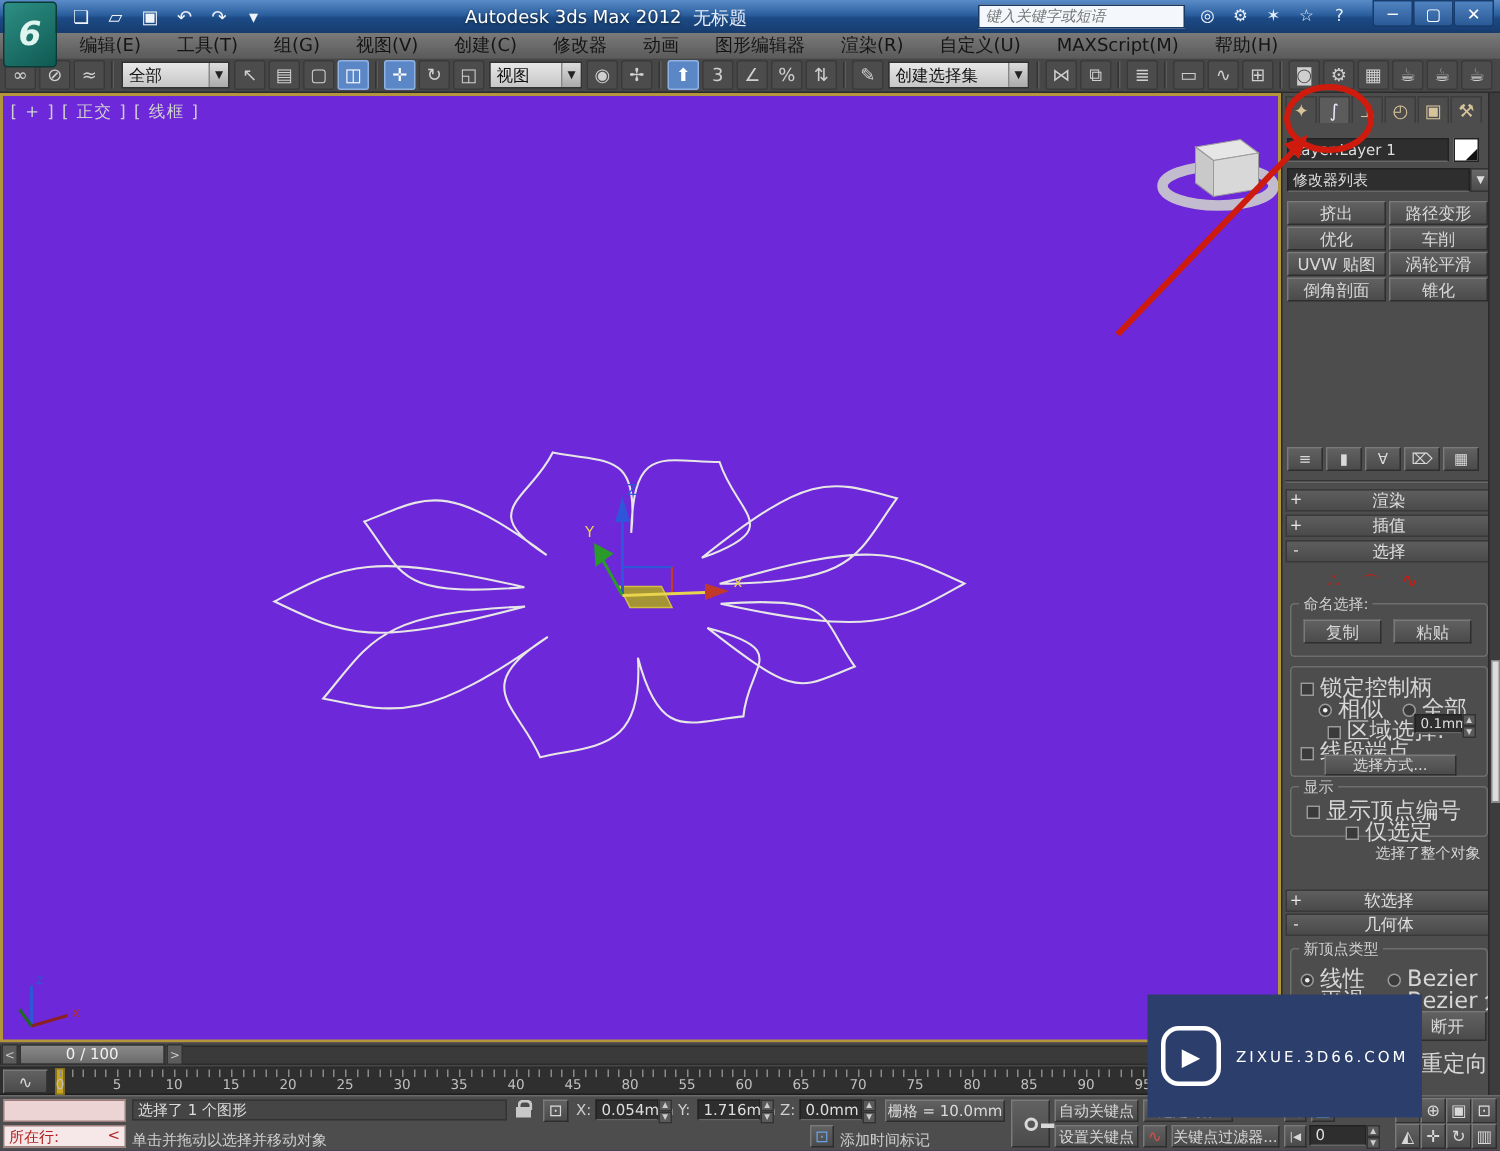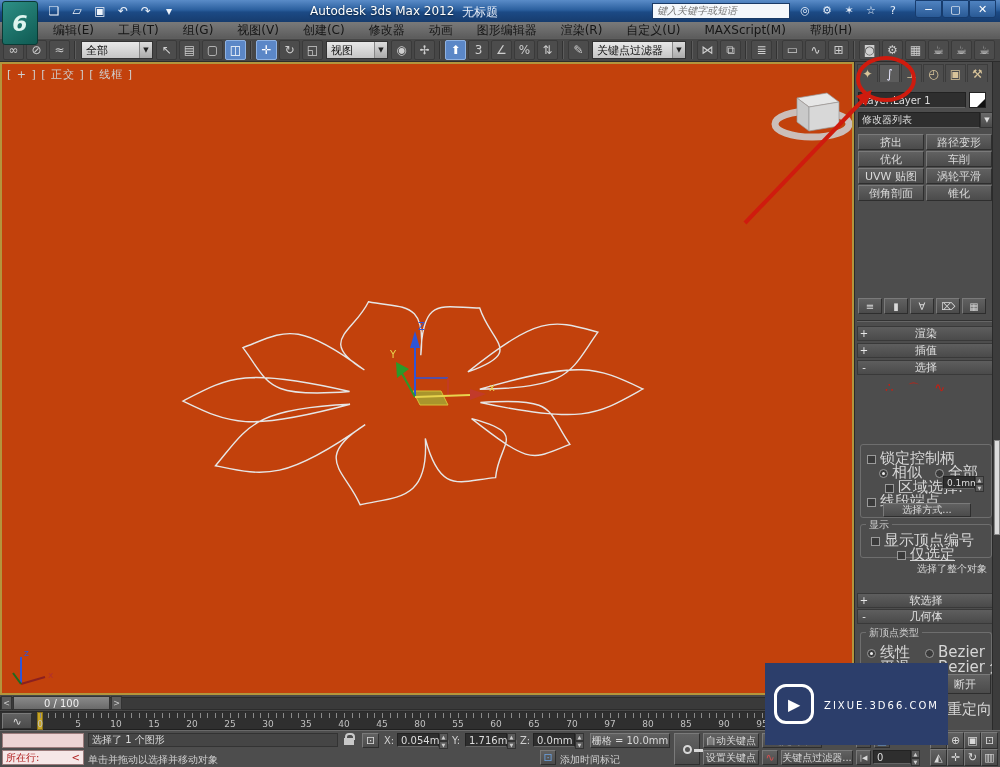--- a/index.html
+++ b/index.html
@@ -11,21 +11,21 @@
     background:linear-gradient(#5a8cc8,#2b5f9e 45%,#1c4a85 55%,#173c6e);display:flex;align-items:center;}
   .applogo{position:absolute;left:2px;top:1px;width:36px;height:44px;z-index:30;
     background:linear-gradient(145deg,#2d8f85,#0f5a52);border:1px solid #0a3a34;border-radius:3px;
     color:#dff5ef;font-size:22px;font-weight:bold;display:flex;align-items:center;justify-content:center;font-style:italic;}
   .qaccess{position:absolute;left:44px;top:2px;display:flex;gap:3px;}
   .qbtn{width:20px;height:17px;display:flex;align-items:center;justify-content:center;color:#eef3fa;font-size:12px;
     border-radius:2px;}
   .title-text{position:absolute;left:310px;top:4px;color:#fff;font-size:12px;text-shadow:0 1px 2px #123;}
   .title-untitled{position:absolute;left:462px;top:4px;color:#e8eef8;font-size:12px;}
   .tsearch{position:absolute;left:652px;top:3px;width:138px;height:16px;border:1px solid #1a3a66;
-    background:#f4f7fb;font-size:10px;font-style:italic;color:#777;padding:0 4px;font-family:Liberation Mono, monospace;}
+    background:#f4f7fb;font-size:10px;font-style:italic;color:#777;padding:0 4px;}
   .titleicons{position:absolute;left:796px;top:2px;display:flex;gap:4px;}
   .tico{width:18px;height:17px;display:flex;align-items:center;justify-content:center;color:#e9f0fa;font-size:11px;}
   .winbtns{position:absolute;right:4px;top:0;display:flex;}
   .wbtn{width:27px;height:18px;display:flex;align-items:center;justify-content:center;color:#fff;font-size:11px;
     background:linear-gradient(#4f82c0,#2a5a96);border:1px solid #173c6e;border-radius:0 0 3px 3px;}
   
   .menubar{position:absolute;left:0;top:22px;width:1000px;height:16px;
     background:linear-gradient(#7a7a7a,#5c5c5c);display:flex;align-items:center;padding-left:42px;gap:2px;}
   .menu-item{padding:1px 11px;color:#151515;font-size:12px;}
   
@@ -34,21 +34,21 @@
   .tbtn{width:21px;height:20px;margin:0 1px;display:flex;align-items:center;justify-content:center;
     color:#cfcfcf;font-size:12px;background:#4c4c4c;border:1px solid #3a3a3a;border-radius:2px;}
   .tbtn.active{background:#5b87c7;border-color:#8fb2e2;color:#fff;}
   .tsep{width:2px;height:18px;margin:0 3px;border-left:1px solid #333;border-right:1px solid #5c5c5c;}
   .combo{height:18px;margin:0 2px;background:linear-gradient(#e8e8e8,#c6c6c6);border:1px solid #333;
     display:inline-flex;align-items:center;justify-content:space-between;color:#111;font-size:11px;padding-left:4px;}
   .combo-t{white-space:nowrap;overflow:hidden;}
   .combo-a{width:13px;height:100%;background:linear-gradient(#dcdcdc,#aaa);border-left:1px solid #888;
     font-size:7px;display:flex;align-items:center;justify-content:center;color:#222;}
   
-  .viewport{position:absolute;left:0;top:62px;width:854px;height:633px;background:#c2410c;
+  .viewport{position:absolute;left:0;top:62px;width:854px;height:633px;background:#6d28d9;
     border:2px solid #b3953c;}
   .vplabel{position:absolute;left:5px;top:3px;color:#d0d0d0;font-size:11px;letter-spacing:1px;}
   
   .cmdpanel{position:absolute;left:854px;top:62px;width:146px;height:671px;background:#4d4d4d;
     border-left:1px solid #2a2a2a;}
   .tabs{position:absolute;left:2px;top:2px;display:flex;gap:1px;}
   .tabbtn{width:21px;height:18px;display:flex;align-items:center;justify-content:center;color:#d8c49a;
     font-size:12px;background:#4d4d4d;border:1px solid #3c3c3c;border-bottom:none;}
   .tabbtn.active{background:#5c5c5c;color:#e8e8ff;}
   .field{background:#2e2e2e;border:1px solid #222;border-bottom-color:#666;color:#ddd;font-size:10px;
@@ -178,21 +178,21 @@
     <span class="tbtn">✢</span>
     <span class="tsep"></span>
     <span class="tbtn active">⬆</span>
     <span class="tbtn">3</span>
     <span class="tbtn">∠</span>
     <span class="tbtn">%</span>
     <span class="tbtn">⇅</span>
     <span class="tsep"></span>
     <span class="tbtn">✎</span>
     <span class="combo" style="width: 94px;">
-      <span class="combo-t">关键点过滤器</span>
+      <span class="combo-t">创建选择集</span>
       <span class="combo-a">▼</span>
     </span>
     <span class="tsep"></span>
     <span class="tbtn">⋈</span>
     <span class="tbtn">⧉</span>
     <span class="tsep"></span>
     <span class="tbtn">≣</span>
     <span class="tsep"></span>
     <span class="tbtn">▭</span>
     <span class="tbtn">∿</span>
@@ -281,37 +281,42 @@
   </div>
   <div class="rollout" style="top:298px;">
     <span class="rsign">-</span>
       <span class="rlabel">选择</span>
   </div>
   <div class="abs" style="left:30px;top:318px;display:flex;gap:14px;color:#cf1b0e;font-size:13px;">
       <span class="subico">∴</span>
       <span class="subico">⌒</span>
       <span class="subico">∿</span>
     </div>
+  <div class="grp" style="left:5px;top:340px;width:132px;height:36px;">
+    <span class="legend">命名选择:</span>
+    <div class="pbutton abs" style="left:8px;top:10px;width:52px;height:16px;">复制</div>
+    <div class="pbutton abs" style="left:68px;top:10px;width:52px;height:16px;">粘贴</div>
+  </div>
   <div class="grp" style="left:5px;top:382px;width:132px;height:74px;">
     <div class="ckrow" style="left:6px;top:4px;"><span class="ck"></span><span>锁定控制柄</span></div>
     <div class="ckrow" style="left:18px;top:18px;"><span class="rd sel"></span><span>相似</span></div>
     <div class="ckrow" style="left:74px;top:18px;"><span class="rd"></span><span>全部</span></div>
     <div class="ckrow" style="left:6px;top:33px;padding-left:18px;"><span class="ck"></span><span>区域选择:</span></div>
     <div class="field abs" style="left:82px;top:31px;width:32px;height:13px;font-size:9px;">0.1mm</div>
     <div class="spin abs" style="left:114px;top:31px;">
         <span>▲</span>
         <span>▼</span>
       </div>
     <div class="ckrow" style="left:6px;top:47px;"><span class="ck"></span><span>线段端点</span></div>
     <div class="pbutton abs" style="left:22px;top:58px;width:88px;height:14px;font-size:10px;">选择方式...</div>
   </div>
   <div class="grp" style="left:5px;top:462px;width:132px;height:34px;">
     <span class="legend">显示</span>
     <div class="ckrow" style="left:10px;top:6px;"><span class="ck"></span><span>显示顶点编号</span></div>
-    <div class="ckrow" style="left:36px;top:20px;text-decoration:underline;"><span class="ck"></span><span>仅选定</span></div>
+    <div class="ckrow" style="left:36px;top:20px;"><span class="ck"></span><span>仅选定</span></div>
   </div>
   <div class="abs" style="left:0;top:500px;width:132px;text-align:right;font-size:10px;color:#d6d6d6;">选择了整个对象</div>
   <div class="rollout" style="top:531px;">
     <span class="rsign">+</span>
       <span class="rlabel">软选择</span>
   </div>
   <div class="rollout" style="top:547px;">
     <span class="rsign">-</span>
       <span class="rlabel">几何体</span>
   </div>
@@ -421,21 +426,21 @@
     <div class="tick" style="left: 549.2px;"></div>
     <div class="tick" style="left: 556.8px;"></div>
     <div class="tick" style="left: 564.4px;"></div>
     <div class="tick" style="left: 572px;"></div>
     <div class="tlabel" style="left: 564px;">70</div>
     <div class="tick" style="left: 579.6px;"></div>
     <div class="tick" style="left: 587.2px;"></div>
     <div class="tick" style="left: 594.8px;"></div>
     <div class="tick" style="left: 602.4px;"></div>
     <div class="tick" style="left: 610px;"></div>
-    <div class="tlabel" style="left: 602px;">97</div>
+    <div class="tlabel" style="left: 602px;">75</div>
     <div class="tick" style="left: 617.6px;"></div>
     <div class="tick" style="left: 625.2px;"></div>
     <div class="tick" style="left: 632.8px;"></div>
     <div class="tick" style="left: 640.4px;"></div>
     <div class="tick" style="left: 648px;"></div>
     <div class="tlabel" style="left: 640px;">80</div>
     <div class="tick" style="left: 655.6px;"></div>
     <div class="tick" style="left: 663.2px;"></div>
     <div class="tick" style="left: 670.8px;"></div>
     <div class="tick" style="left: 678.4px;"></div>

